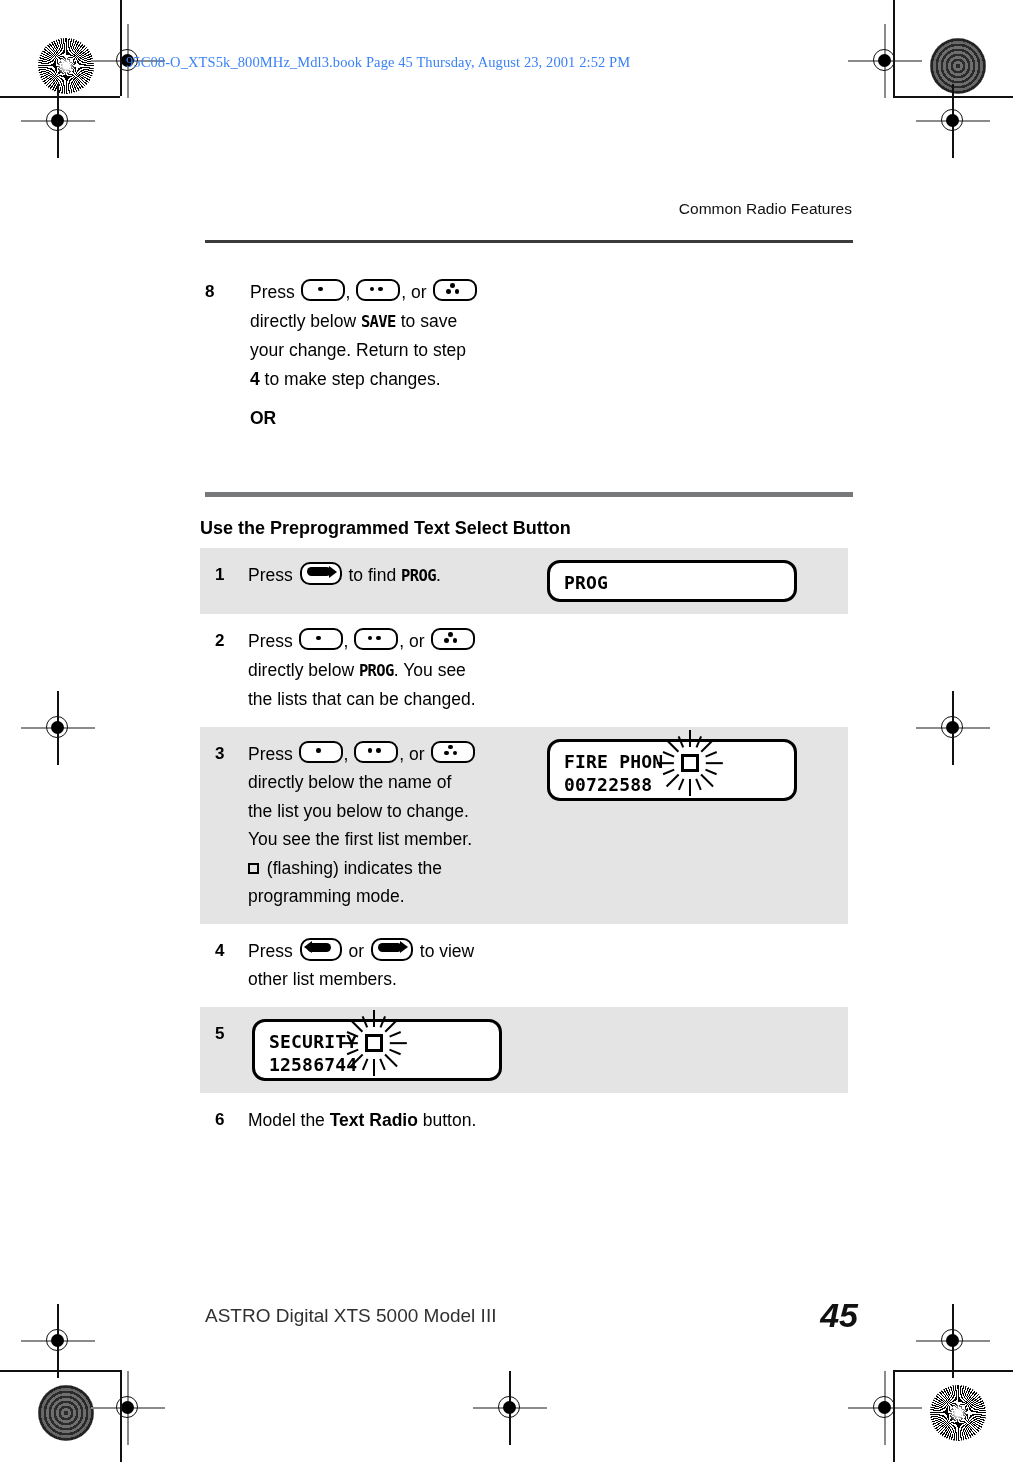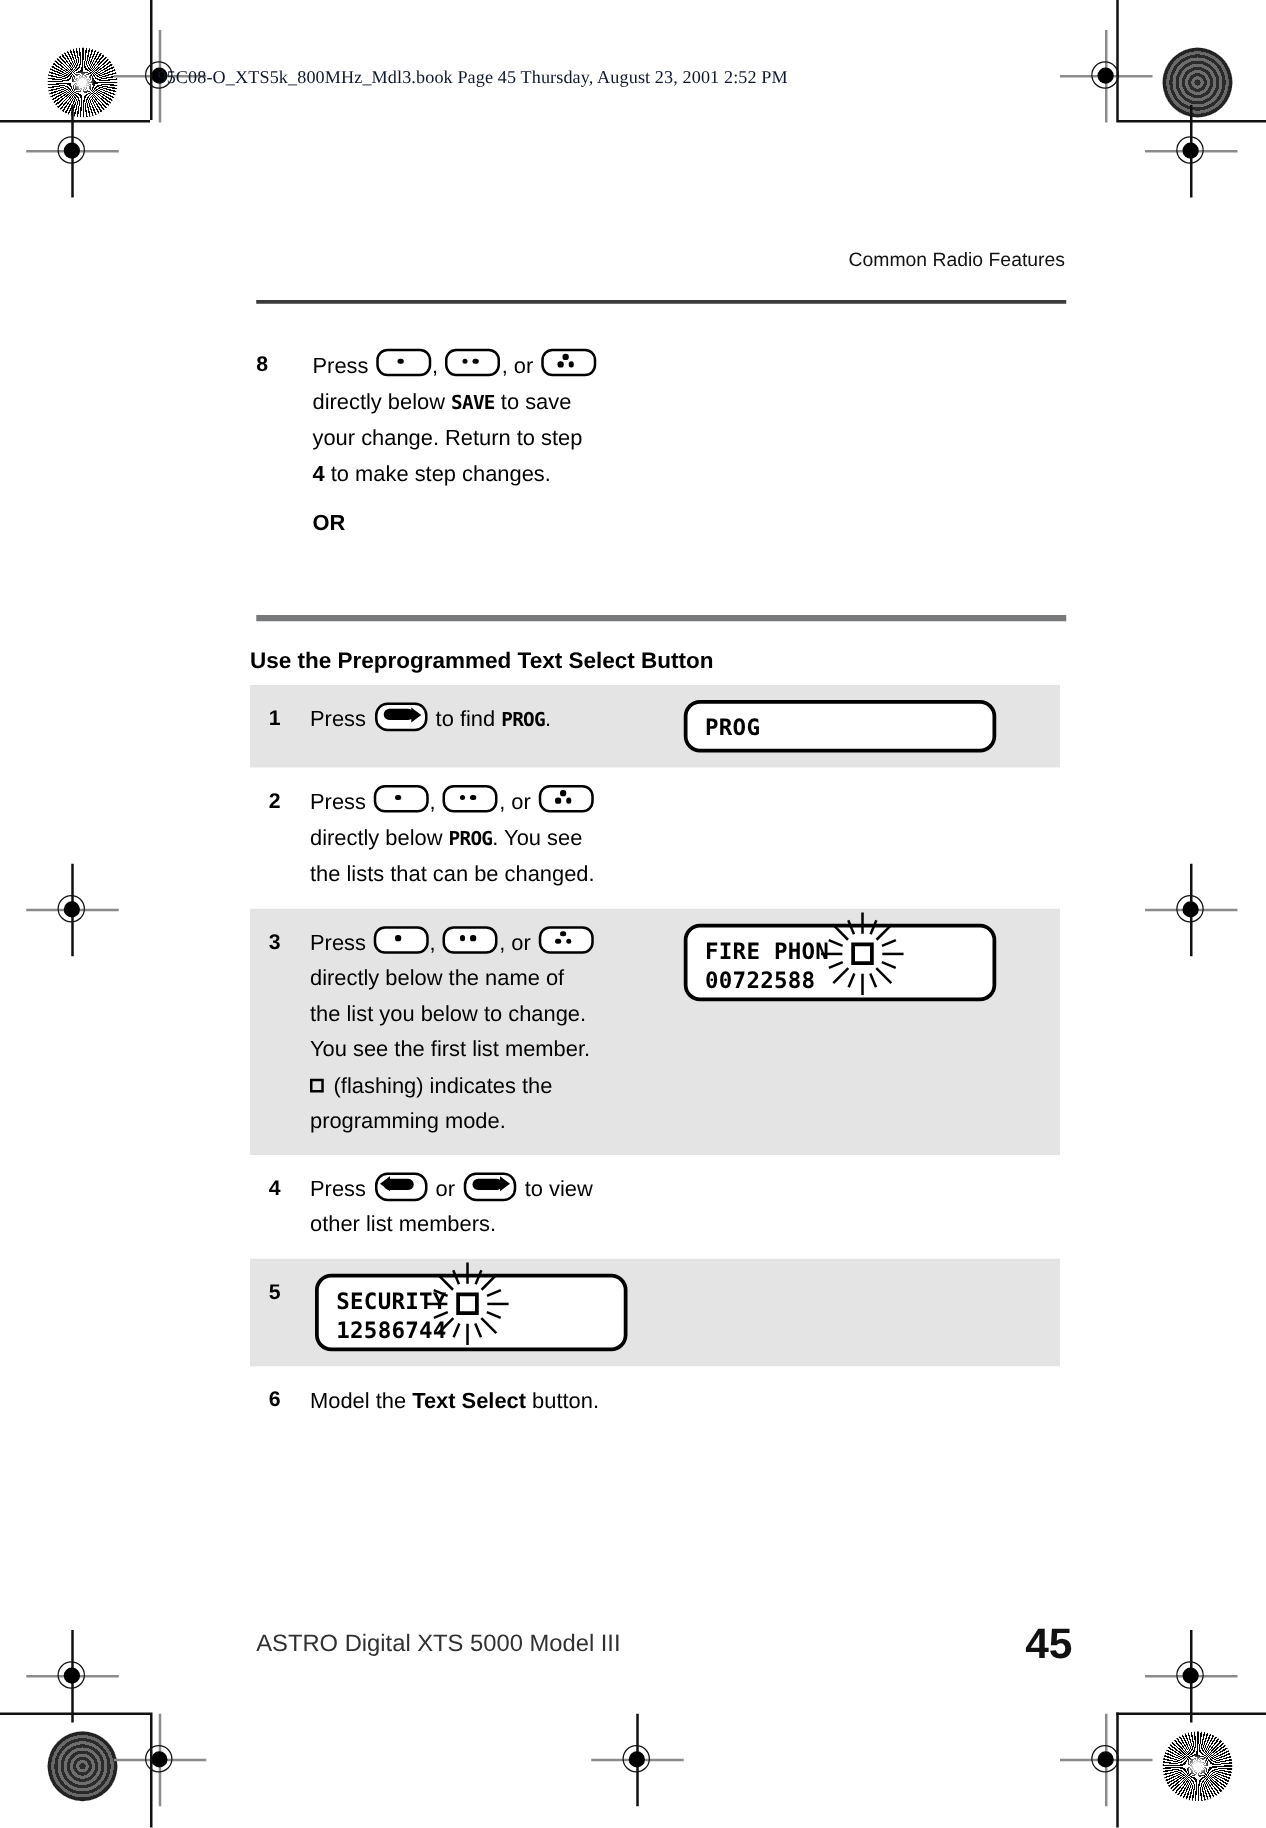--- a/index.html
+++ b/index.html
@@ -55,21 +55,21 @@
   }
   .rule-h { position: absolute; background: #111; height: 1.6px; }
   .rule-v { position: absolute; background: #111; width: 1.6px; }
 
   
   .filestamp {
     position: absolute;
     left: 126px; top: 54px;
     font-family: "Liberation Serif", serif;
     font-size: 14.5px;
-    color: #0f172a;
+    color: #3b82f6;
     white-space: nowrap;
     letter-spacing: .1px;
   }
 
   .content { position: absolute; left: 0; top: 0; width: 1013px; }
 
   .running-head {
     position: absolute; left: 0; top: 200px; width: 852px;
     text-align: right;
     font-size: 15.5px;
@@ -259,21 +259,21 @@
   .flash .ray.m::after  { bottom: 4px; height: 12px; }
 
   
   .foot-title {
     position: absolute; left: 205px; top: 1305px;
     font-size: 19px; color: #303030;
   }
   .foot-page {
     position: absolute; left: 0; top: 1296px; width: 858px;
     text-align: right;
-    font-size: 34px; font-weight: bold; color: #111;
+    font-size: 34px; font-weight: bold; color: #111; font-style: italic;
   }
 </style>
 </head>
 <body>
 
 <div class="marks">
   <div class="mark starburst" style="left:38px; top:38px;"></div>
   <div class="mark rings" style="left:930px; top:38px;"></div>
   <div class="mark rings" style="left:38px; top:1385px;"></div>
   <div class="mark starburst" style="left:930px; top:1385px;"></div>
@@ -456,21 +456,21 @@
             <div class="ray m" style="transform:rotate(157.5deg)"></div>
             <div class="sq"></div>
           </div>
         </div>
       </div>
     </div>
 
     <div class="trow">
       <div class="num">6</div>
       <div class="txt">
-        <span>Model the </span><b>Text Select</b><span> button.</span>
+        <span>Model the </span><b>Text Radio</b><span> button.</span>
       </div>
       <div class="disp"></div>
     </div>
 
   </div>
 
   <div class="foot-title">ASTRO Digital XTS 5000 Model III</div>
   <div class="foot-page">45</div>
 
 </div>

